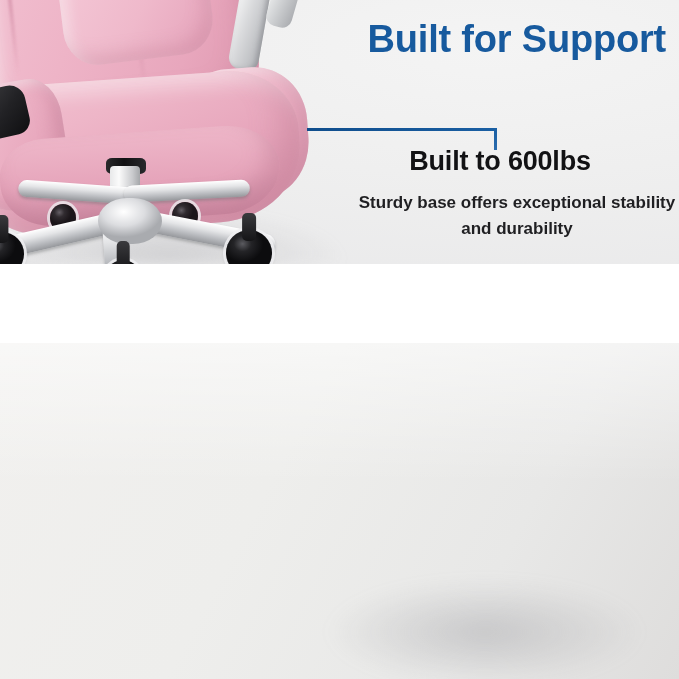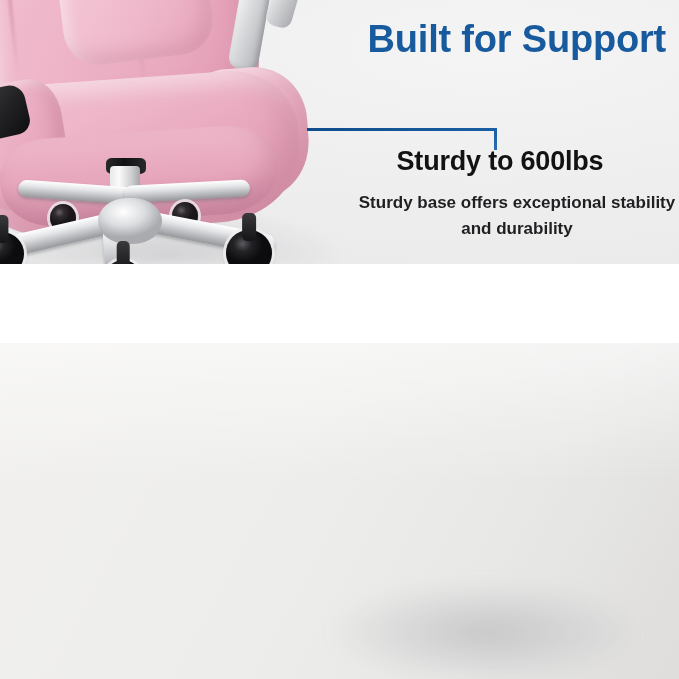--- a/index.html
+++ b/index.html
@@ -251,21 +251,21 @@
         </div>
     </div>
 
     <div class="title-main">Built for Support</div>
 
     <div class="connector-top">
       <div class="h"></div>
       <div class="v"></div>
     </div>
 
-    <div class="head-top">Sturdy to 600lbs</div>
+    <div class="head-top">Built to 600lbs</div>
     <div class="sub-top">Sturdy base offers exceptional stability and durability</div>
   </div>
 
   <div class="divider"></div>
 
   <div class="panel-bot">
     <div class="wall-bot"></div>
     <div class="floor-bot"></div>
 
     <div>

